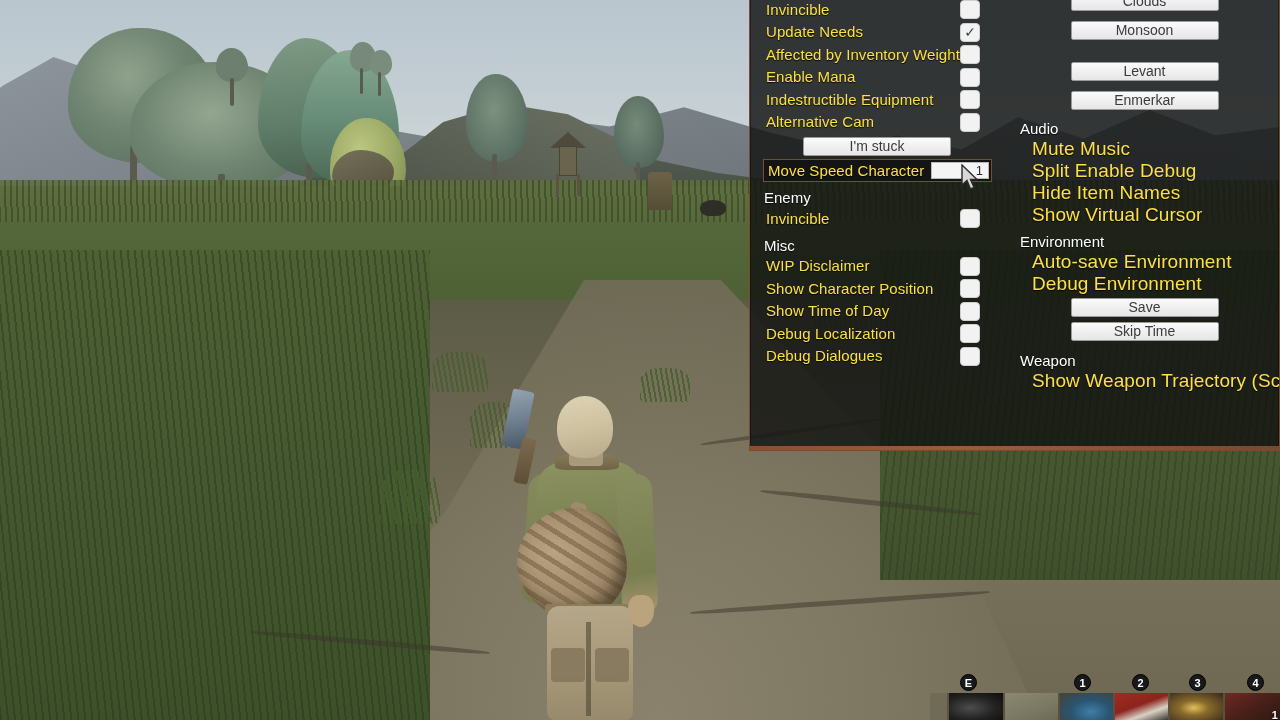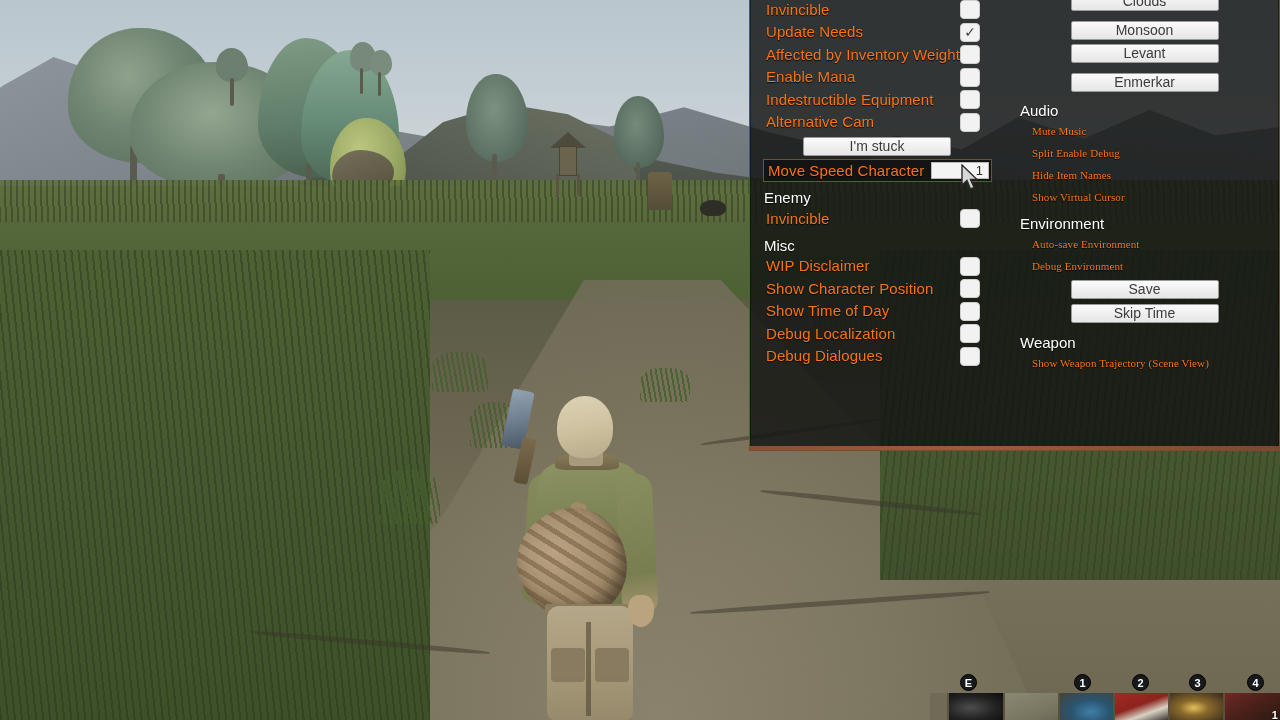--- a/index.html
+++ b/index.html
@@ -239,21 +239,21 @@
   .col-right{
     position:absolute; left:258px; top:0; width:273px; height:100%;
   }
 
   .dbg-row{
     position:relative; height:22.5px; display:flex; align-items:center;
     padding-left:16px;
   }
   .dbg-row.indent{ padding-left:16px; }
   .dbg-label{
-    font-size:15px; color:#f97316; white-space:nowrap;
+    font-size:15px; color:#fde047; white-space:nowrap;
     text-shadow:0 1px 1px rgba(0,0,0,.85);
     letter-spacing:.1px;
   }
   .dbg-check{
     position:absolute; right:24px; top:2px; width:20px; height:19px;
     background:#f2f2f2; border-radius:4px; border:1px solid #cfcfcf;
     display:flex; align-items:center; justify-content:center;
     font-size:14px; color:#3d3d3d; line-height:1;
   }
   .dbg-check .tick{ display:block; margin-top:-1px; }
@@ -282,21 +282,21 @@
     position:absolute; right:2px; top:2px; width:58px; height:17px;
     background:#f4f4f4; border:1px solid #b9b9b9;
     font-size:13px; color:#2b2b2b; text-align:right;
     padding-right:5px; line-height:15px;
   }
 
   .plain-row{
     position:relative; height:22px; display:flex; align-items:center;
     padding-left:24px;
   }
-  .plain-row .dbg-label{ font-size:11px;font-family:Liberation Serif, serif; }
+  .plain-row .dbg-label{ font-size:19px; }
 
   
   #cursor{ position:absolute; left:961px; top:164px; width:22px; height:28px; }
 
   
   #hotbar{
     position:absolute; left:930px; top:693px; width:350px; height:27px;
     display:flex; gap:0;
   }
   .slot{
@@ -490,21 +490,21 @@
       <div class="dbg-row indent">
         <span class="dbg-label">Debug Dialogues</span>
         <span class="dbg-check"></span>
       </div>
     </div>
 
     <div class="col-right">
 
       <button class="dbg-btn" style="margin-top:-4px">Clouds</button>
       <button class="dbg-btn" style="margin-top:10px">Monsoon</button>
-      <button class="dbg-btn" style="margin-top:4px">Levant</button>
+      <button class="dbg-btn" style="margin-top:22px">Levant</button>
       <button class="dbg-btn" style="margin-top:10px">Enmerkar</button>
 
       <div class="section-head" style="padding-top:8px;padding-left:12px">Audio</div>
       <div class="plain-row">
         <span class="dbg-label">Mute Music</span>
       </div>
       <div class="plain-row">
         <span class="dbg-label">Split Enable Debug</span>
       </div>
 

